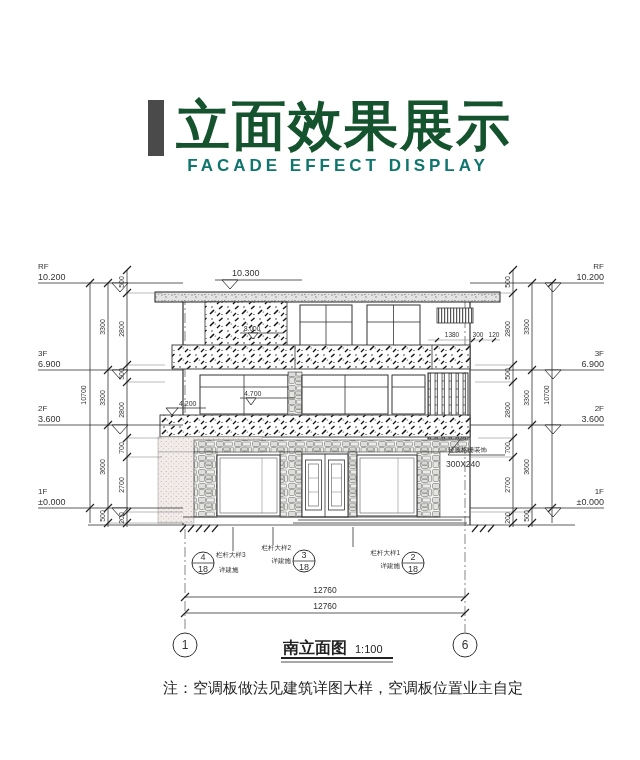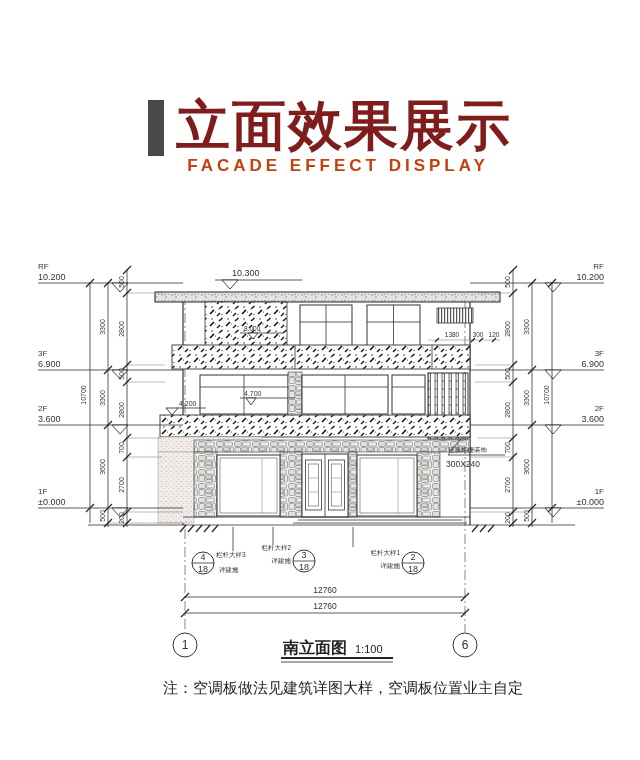--- a/index.html
+++ b/index.html
@@ -3,25 +3,25 @@
 <meta charset="utf-8">
 <style>
   html,body{margin:0;padding:0;}
   body{
     width:640px;height:760px;position:relative;background:#ffffff;
     font-family:"Liberation Sans", sans-serif;overflow:hidden;
   }
   .title-bar{position:absolute;left:148px;top:100px;width:16px;height:56px;background:#4a4a4a;}
   .title-zh{
     position:absolute;left:176px;top:90px;width:340px;
-    font-size:54px;font-weight:700;color:#7f1d1d;letter-spacing:2px;white-space:nowrap;
+    font-size:54px;font-weight:700;color:#14532d;letter-spacing:2px;white-space:nowrap;
   }
   .title-en{
     position:absolute;left:170px;top:156px;width:336px;text-align:center;
-    font-size:17px;font-weight:700;color:#c2410c;letter-spacing:4px;white-space:nowrap;
+    font-size:17px;font-weight:700;color:#0f766e;letter-spacing:4px;white-space:nowrap;
   }
   svg{position:absolute;left:0;top:245px;}
   svg text{font-family:"Liberation Sans", sans-serif;fill:#333;}
   text.dim{font-size:7px;}
   text.lvl{font-size:9px;}
   text.lvlname{font-size:8px;}
   text.small{font-size:6.5px;}
   text.note-cn{font-family:"Liberation Serif", serif;font-size:15px;fill:#1d1d1d;}
   text.cap{font-family:"Liberation Serif", serif;font-size:16px;font-weight:700;fill:#222;}
   text.capscale{font-size:11px;fill:#222;}

